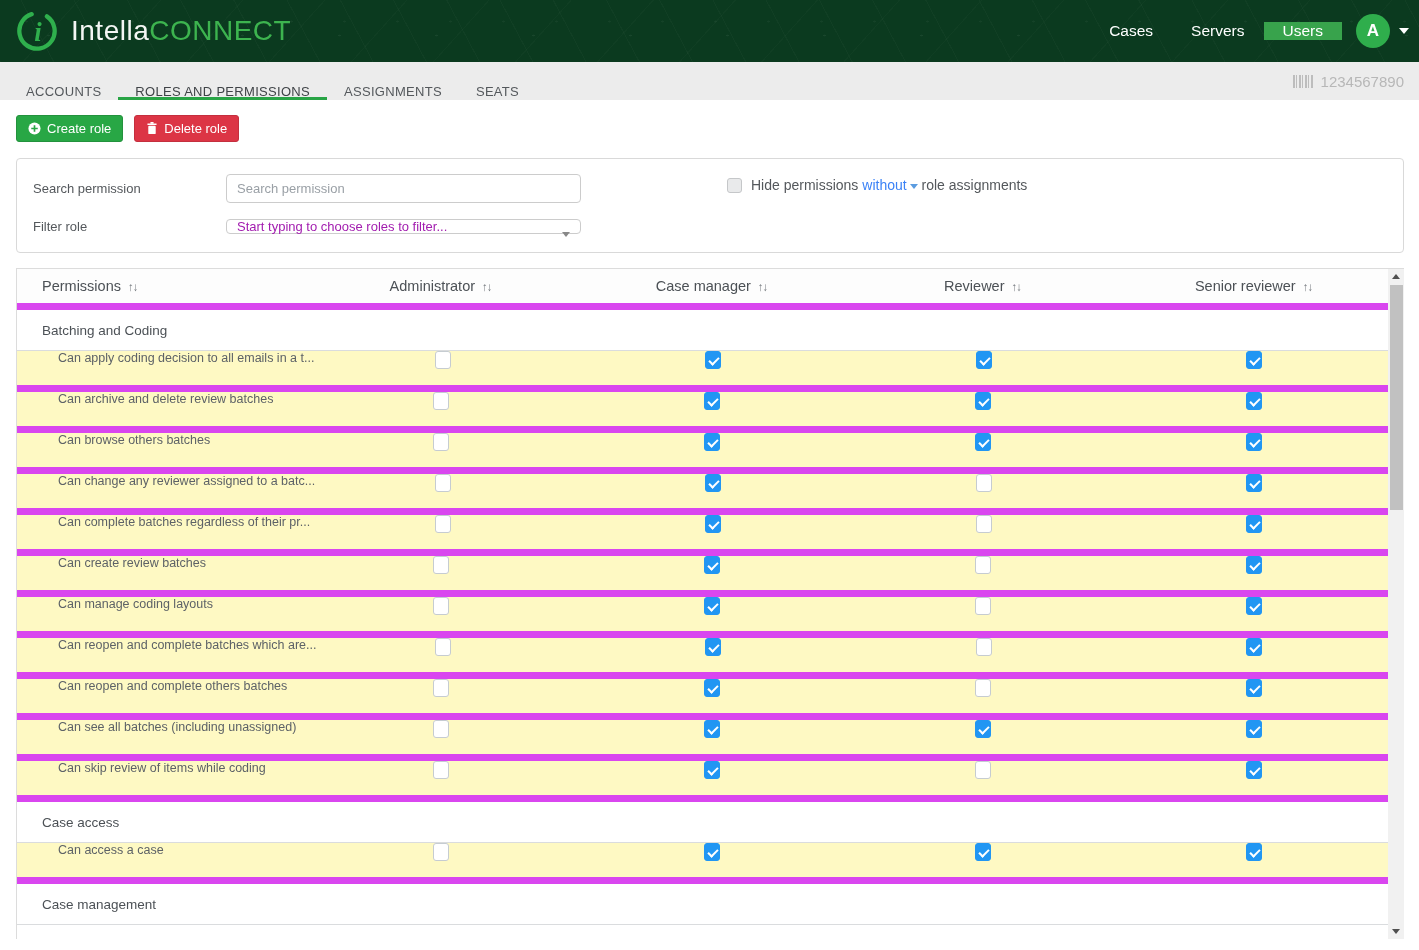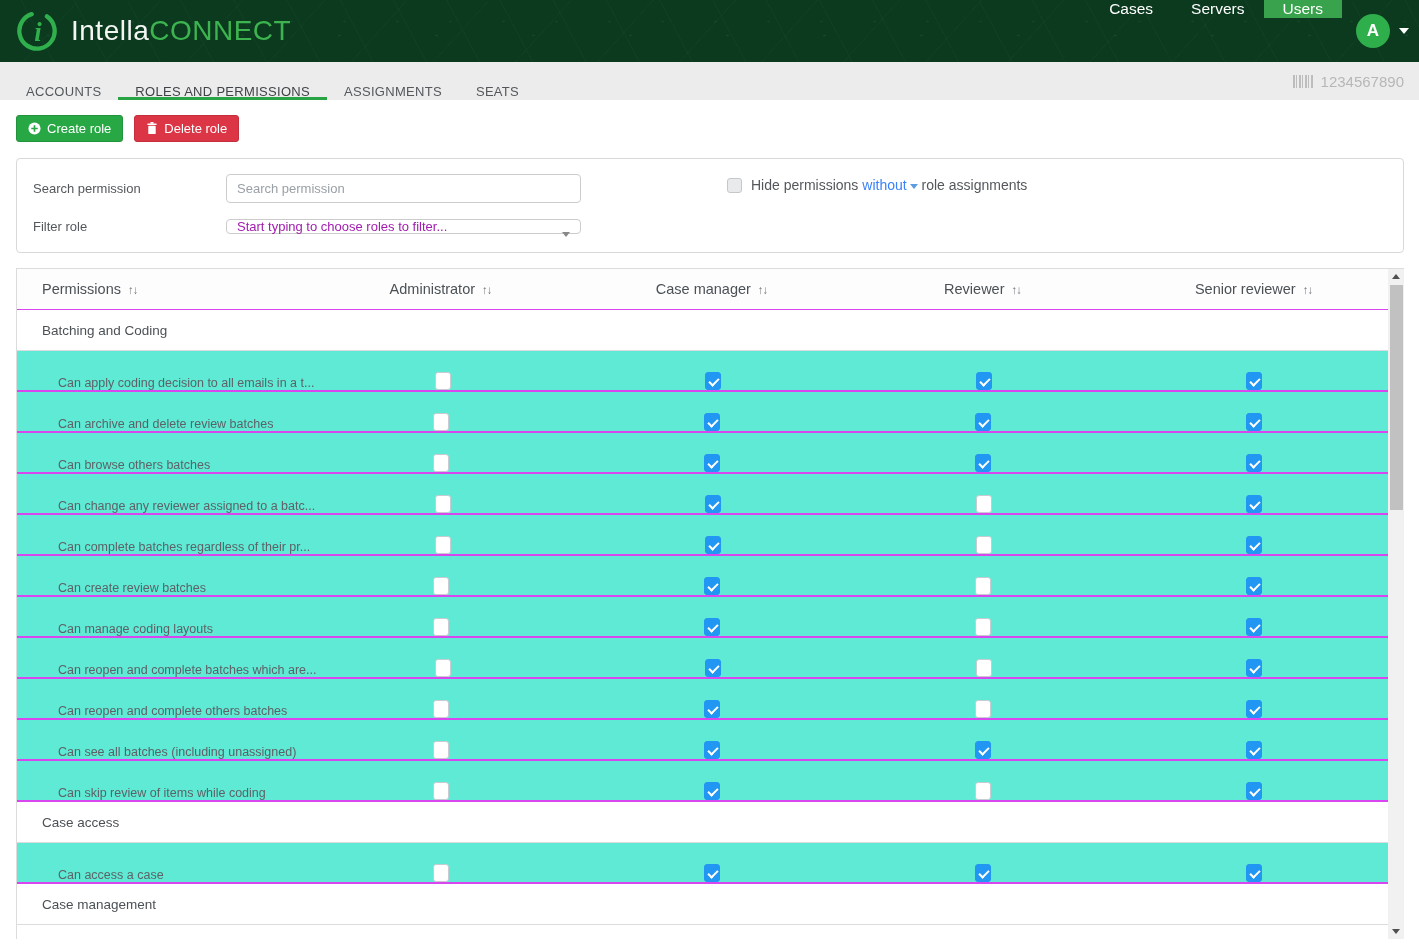--- a/index.html
+++ b/index.html
@@ -12,21 +12,21 @@
       radial-gradient(rgba(255,255,255,.06) 1px, transparent 1.5px),
       radial-gradient(rgba(255,255,255,.04) 1px, transparent 1.5px),
       repeating-linear-gradient(62deg, rgba(255,255,255,.025) 0 1px, transparent 1px 47px),
       repeating-linear-gradient(-48deg, rgba(255,255,255,.02) 0 1px, transparent 1px 61px);
     background-size: 97px 71px, 53px 43px, auto, auto;
     display:flex; align-items:stretch; padding-left:16px; }
   .brand { display:flex; align-items:center; gap:13px; }
   .brand-text { font-size:28px; letter-spacing:.5px; white-space:nowrap; }
   .brand-text .w { color:#f4f6f4; font-weight:500;margin-top:40px; }
   .brand-text .g { color:#3db44f; font-weight:300; }
-  .nav { margin-left:auto; display:flex; align-items:flex-start; }
+  .nav { margin-left:auto; display:flex; align-items:center; }
   .nav-item { display:flex; align-items:center; padding:0 19px; color:#fff;
     font-size:15.5px; cursor:pointer; }
   .nav-item.active { background:#38a34c; }
   .avatar-wrap { display:flex; align-items:center; gap:9px; padding:0 10px 0 14px; }
   .avatar { width:34px; height:34px; border-radius:50%; background:#2fae4c; color:#fff;
     display:flex; align-items:center; justify-content:center; font-size:17px; font-weight:bold; }
   .caret-down-w { width:0; height:0; border-left:5px solid transparent;
     border-right:5px solid transparent; border-top:6px solid #fff; }
 
   
@@ -68,28 +68,28 @@
   .hide-text { white-space:nowrap; }
   .link-blue { color:#3b82f6; cursor:pointer; }
   .caret-down-b { display:inline-block; width:0; height:0; border-left:4px solid transparent;
     border-right:4px solid transparent; border-top:5px solid #5b9ce0; margin-left:3px; vertical-align:middle; }
 
   
   .table-wrap { margin:15px 0 0 16px; width:1388px; height:671px; position:relative;
     border-top:1px solid #dcdcdc; border-left:1px solid #dcdcdc; overflow:hidden; }
   .t-content { width:1372px; }
   .t-header { display:flex; align-items:center; height:41px; background:#fdfdfd;
-    border-bottom:1px solid #d946ef; }
+    border-bottom:7px solid #d946ef; }
   .h-perm { width:291px; padding-left:25px; font-size:14.5px; color:#4c5156; }
   .h-role { width:274px; text-align:center; font-size:14.5px; color:#4c5156; }
   .sort { font-size:11.5px; color:#70757a; margin-left:7px; letter-spacing:-1px; cursor:pointer; }
   .section-row { height:41px; display:flex; align-items:center; background:#fff;
     border-bottom:1px solid #dadcde; padding-left:25px; font-size:13.5px; color:#4c5156; }
-  .perm-row { display:flex; align-items:flex-end; height:41px; background:#5eead4;
-    border-bottom:2px solid #d946ef; }
+  .perm-row { display:flex; align-items:flex-start; height:41px; background:#fef9c3;
+    border-bottom:7px solid #d946ef; }
   .p-label { width:291px; padding-left:41px; font-size:12.5px; color:#5d6267; white-space:nowrap; }
   .p-cell { width:274px; display:flex; justify-content:center; }
   .cb { width:16px; height:18px; border-radius:3px; background:#fff; border:1px solid #c6ccd1;
     cursor:pointer; position:relative; }
   .cb.checked { background:#2196f3; border-color:#2196f3; }
   .cb.checked::after { content:''; position:absolute; left:3px; top:4.5px; width:8px; height:4px;
     border-left:2px solid #fff; border-bottom:2px solid #fff; transform:rotate(-45deg); }
 
   
   .sb { position:absolute; top:0; right:0; width:16px; height:100%; background:#f1f1f1; }

